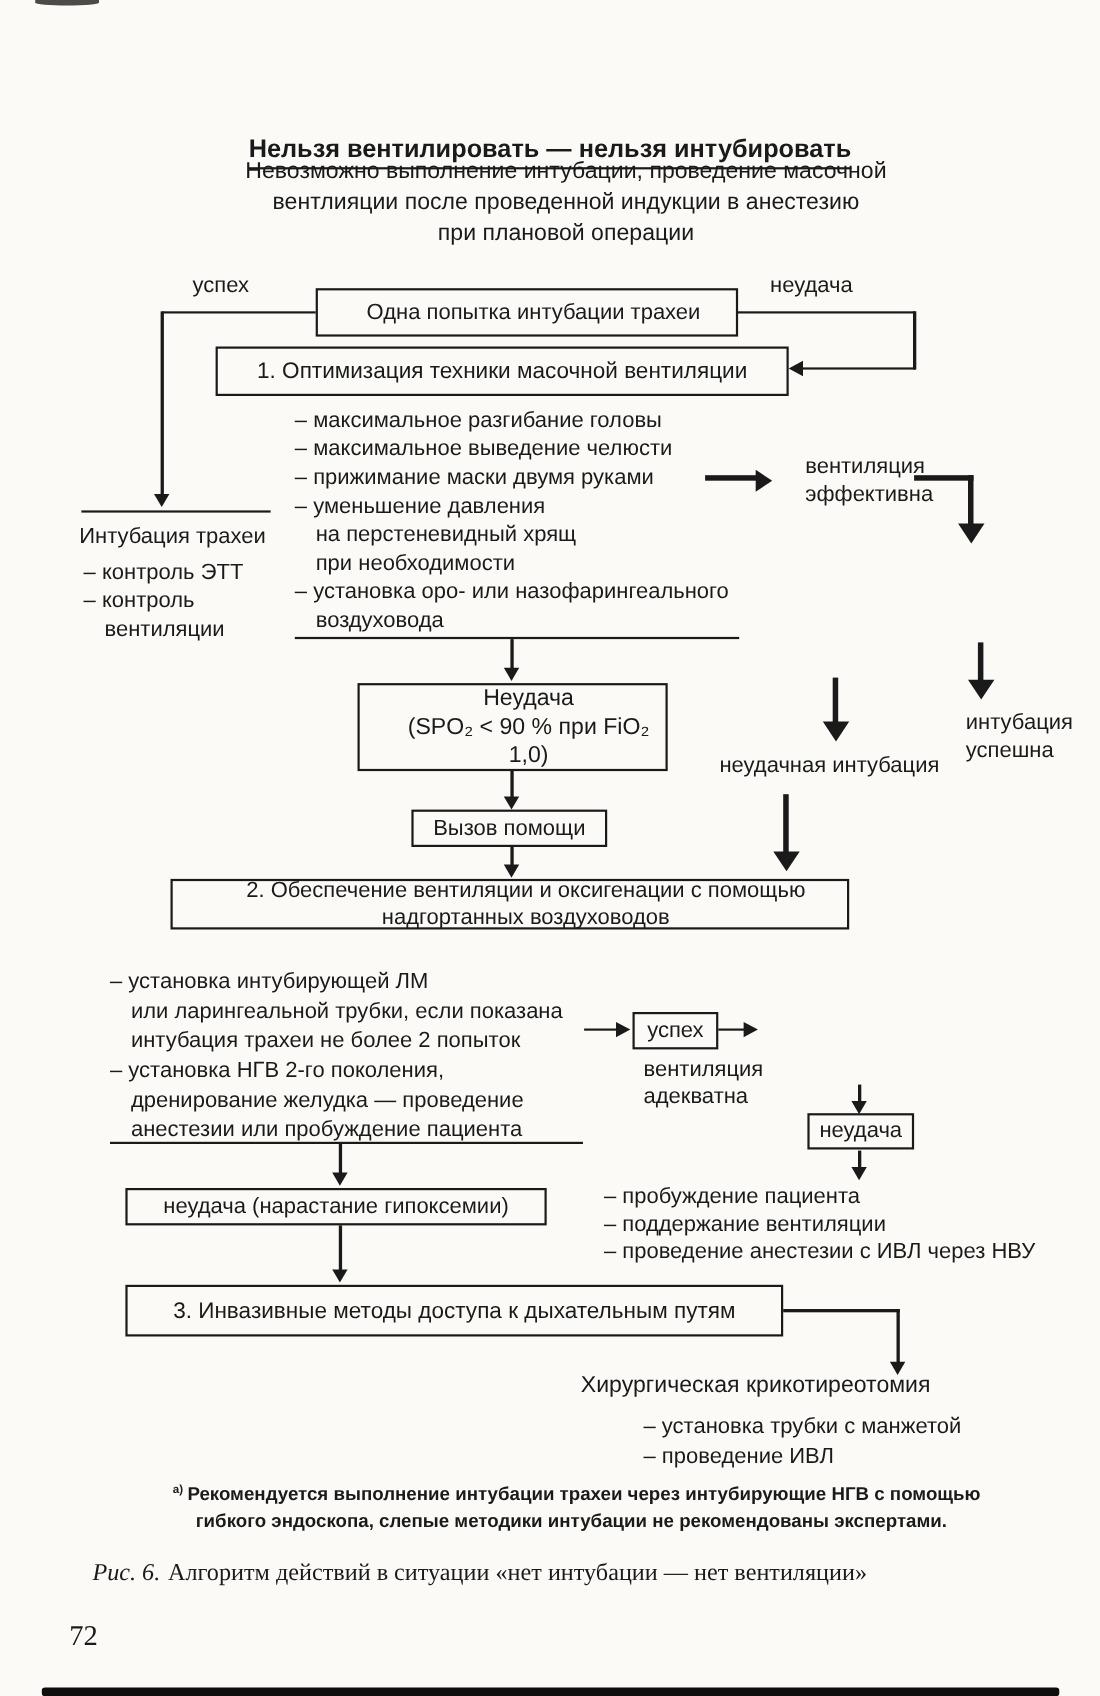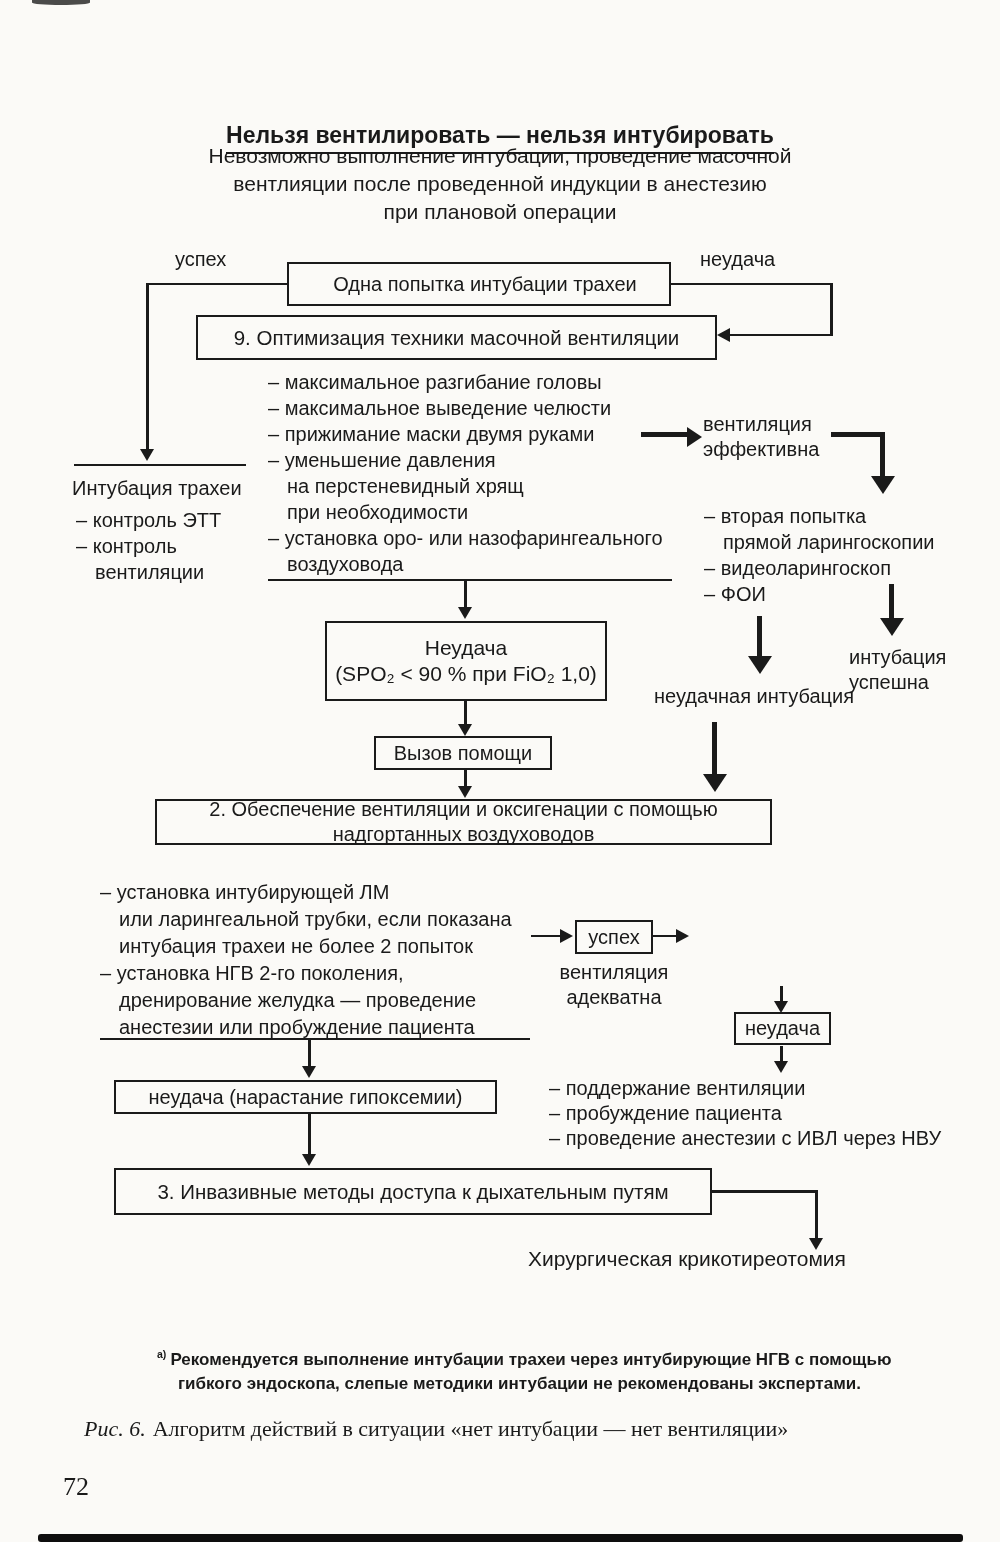--- a/index.html
+++ b/index.html
@@ -4,21 +4,21 @@
 <style>
   :root { --ink:#1a1a1a; --paper:#fbfaf7; }
   * { margin:0; padding:0; box-sizing:border-box; }
   html,body { background:#e9e9e9; }
   .page {
     position:relative; width:1000px; height:1542px; margin:0 auto;
     background:var(--paper); color:var(--ink);
     font-family:"Liberation Sans", sans-serif; overflow:hidden;
   }
   .abs { position:absolute; }
-  .pre { white-space:pre-line; }
+  .pre { white-space:pre-line;padding-left:29px; }
   .box {
     position:absolute; border:2px solid var(--ink);
     display:flex; align-items:center; justify-content:center;
     text-align:center; font-size:20px; line-height:1.25;
   }
   .ln { position:absolute; background:var(--ink); }
   .hd { position:absolute; width:0; height:0; }
   .hd-down  { border-left:7px solid transparent; border-right:7px solid transparent; border-top:12px solid var(--ink); }
   .hd-left  { border-top:7px solid transparent; border-bottom:7px solid transparent; border-right:13px solid var(--ink); }
   .hd-right { border-top:7px solid transparent; border-bottom:7px solid transparent; border-left:13px solid var(--ink); }
@@ -64,21 +64,21 @@
     <div class="ln" style="left:74px; top:464px; width:172px; height:2px;"></div>
   </div>
 
   <div>
     <div class="ln" style="left:670px; top:283px; width:162px; height:2px;"></div>
     <div class="ln" style="left:830px; top:283px; width:2.5px; height:53px;"></div>
     <div class="ln" style="left:730px; top:334px; width:102px; height:2px;"></div>
     <div class="hd hd-left" style="left:717px; top:328px;"></div>
   </div>
 
-  <div class="box" style="left:196px; top:315px; width:521px; height:45px; font-size:20.5px;">9. Оптимизация техники масочной вентиляции</div>
+  <div class="box" style="left:196px; top:315px; width:521px; height:45px; font-size:20.5px;">1. Оптимизация техники масочной вентиляции</div>
 
   <div class="lbl" style="left:72px; top:476px;">Интубация трахеи</div>
   <div class="list" style="left:76px; top:507px; width:190px;">
     <div class="item">– контроль ЭТТ</div>
     <div class="item">– контроль
 вентиляции</div>
   </div>
 
   <div class="list" style="left:268px; top:369px; width:420px;">
     <div class="item">– максимальное разгибание головы</div>
@@ -98,26 +98,20 @@
   </div>
   <div class="lbl pre" style="left:703px; top:412px;">вентиляция
 эффективна</div>
 
   <div>
     <div class="ln" style="left:831px; top:432px; width:54px; height:5px;"></div>
     <div class="ln" style="left:880px; top:432px; width:5px; height:46px;"></div>
     <div class="hd hd-down-big" style="left:871px; top:476px;"></div>
   </div>
 
-  <div class="list" style="left:704px; top:503px; width:270px;">
-    <div class="item">– вторая попытка
-прямой ларингоскопии</div>
-    <div class="item">– видеоларингоскоп</div>
-    <div class="item">– ФОИ</div>
-  </div>
 
   <div>
     <div class="ln" style="left:757px; top:616px; width:5px; height:42px;"></div>
     <div class="hd hd-down-big" style="left:748px; top:656px;"></div>
   </div>
   <div>
     <div class="ln" style="left:889px; top:584px; width:5px; height:36px;"></div>
     <div class="hd hd-down-big" style="left:880px; top:618px;"></div>
   </div>
   <div class="lbl" style="left:640px; top:684px;margin-left:14px;">неудачная интубация</div>
@@ -177,22 +171,22 @@
     <div class="ln" style="left:780px; top:986px; width:2.5px; height:17px;"></div>
     <div class="hd hd-down" style="left:774px; top:1001px;"></div>
   </div>
   <div class="box" style="left:734px; top:1012px; width:97px; height:33px;">неудача</div>
   <div>
     <div class="ln" style="left:780px; top:1046px; width:2.5px; height:17px;"></div>
     <div class="hd hd-down" style="left:774px; top:1061px;"></div>
   </div>
 
   <div class="list" style="left:549px; top:1076px; width:430px; line-height:25px;">
+    <div class="item">– пробуждение пациента</div>
     <div class="item">– поддержание вентиляции</div>
-    <div class="item">– пробуждение пациента</div>
     <div class="item">– проведение анестезии с ИВЛ через НВУ</div>
   </div>
 
   <div>
     <div class="ln" style="left:308px; top:1040px; width:2.5px; height:28px;"></div>
     <div class="hd hd-down" style="left:302px; top:1066px;"></div>
   </div>
   <div class="box" style="left:114px; top:1080px; width:383px; height:34px;">неудача (нарастание гипоксемии)</div>
   <div>
     <div class="ln" style="left:308px; top:1114px; width:2.5px; height:42px;"></div>
@@ -201,20 +195,24 @@
 
   <div class="box" style="left:114px; top:1168px; width:598px; height:47px; font-size:20.5px;">3. Инвазивные методы доступа к дыхательным путям</div>
 
   <div>
     <div class="ln" style="left:712px; top:1190px; width:106px; height:2.5px;"></div>
     <div class="ln" style="left:815px; top:1190px; width:2.5px; height:50px;"></div>
     <div class="hd hd-down" style="left:809px; top:1238px;"></div>
   </div>
   <div class="lbl" style="left:528px; top:1246px; font-size:21px;">Хирургическая крикотиреотомия</div>
 
+  <div class="list" style="left:585px; top:1284px; width:330px; line-height:27px;">
+    <div class="item">– установка трубки с манжетой</div>
+    <div class="item">– проведение ИВЛ</div>
+  </div>
 
   <div class="abs footnote">
     <sup>а)</sup><span>Рекомендуется выполнение интубации трахеи через интубирующие НГВ с помощью гибкого эндоскопа, слепые методики интубации не рекомендованы экспертами.</span>
   </div>
 
   <div class="abs caption">
     <span class="cap-label">Рис. 6.</span><span>Алгоритм действий в ситуации «нет интубации — нет вентиляции»</span>
   </div>
 
   <div class="abs pageno">72</div>

